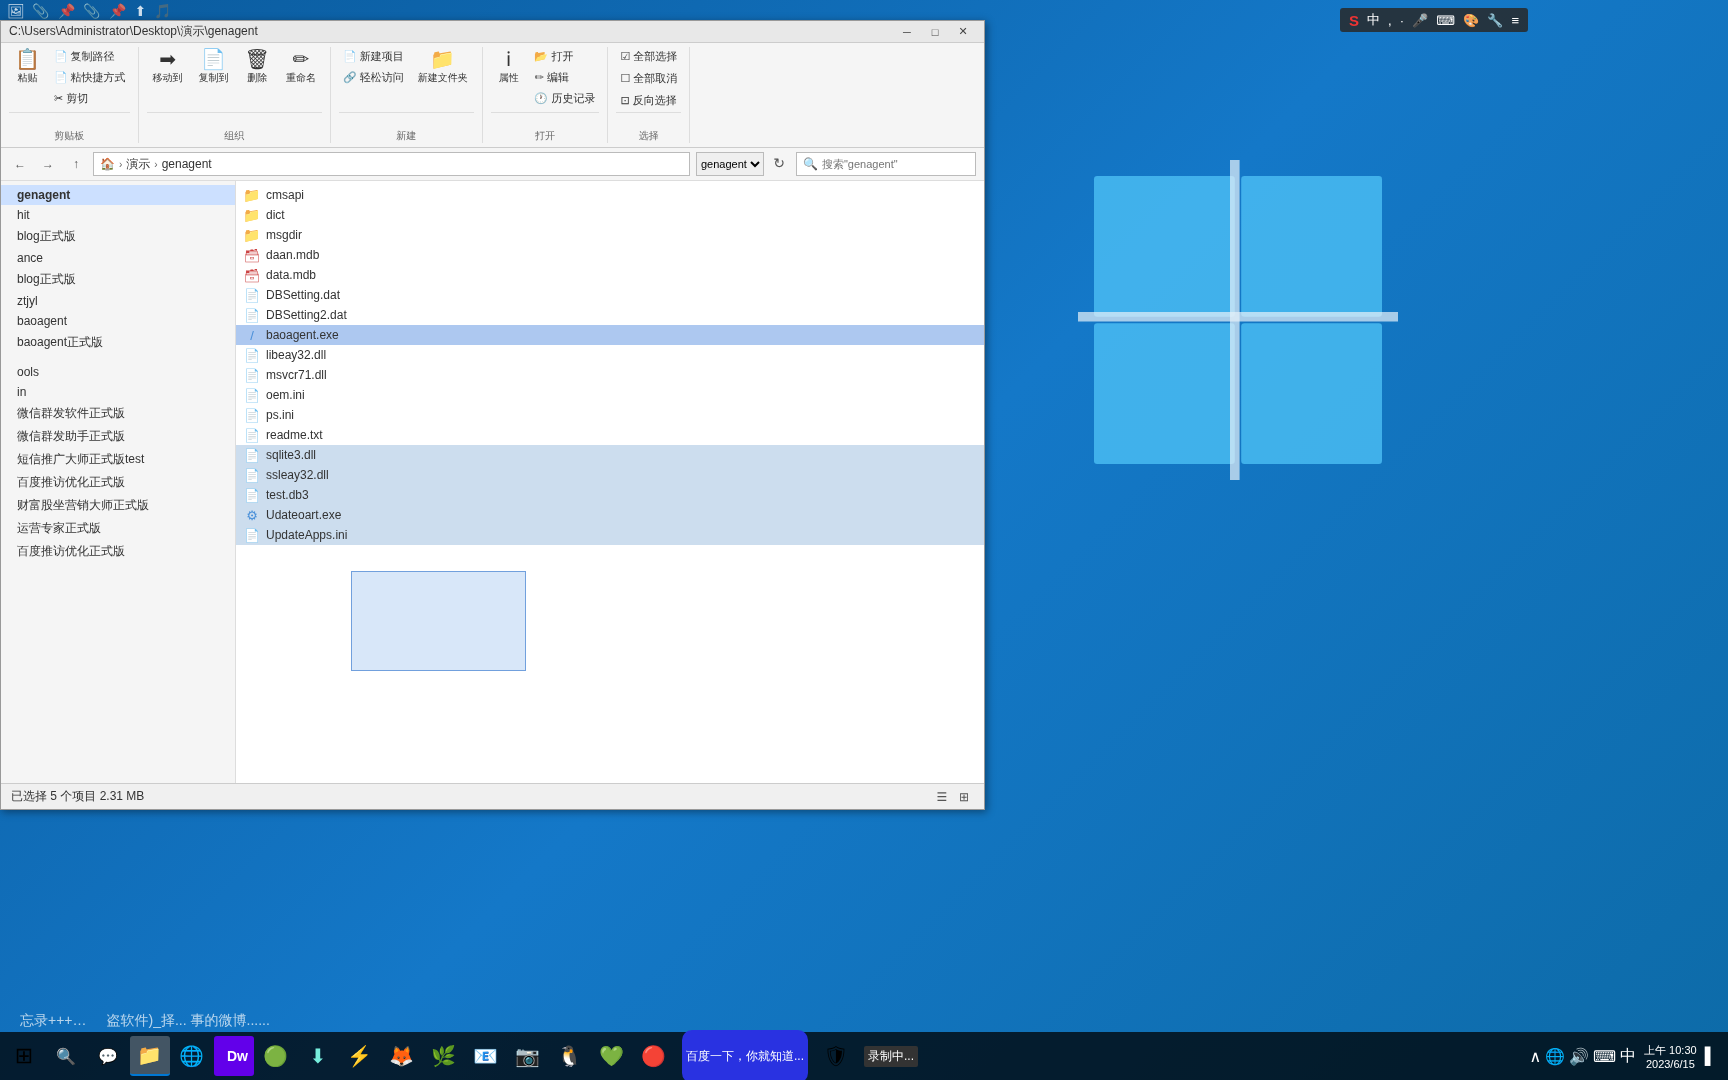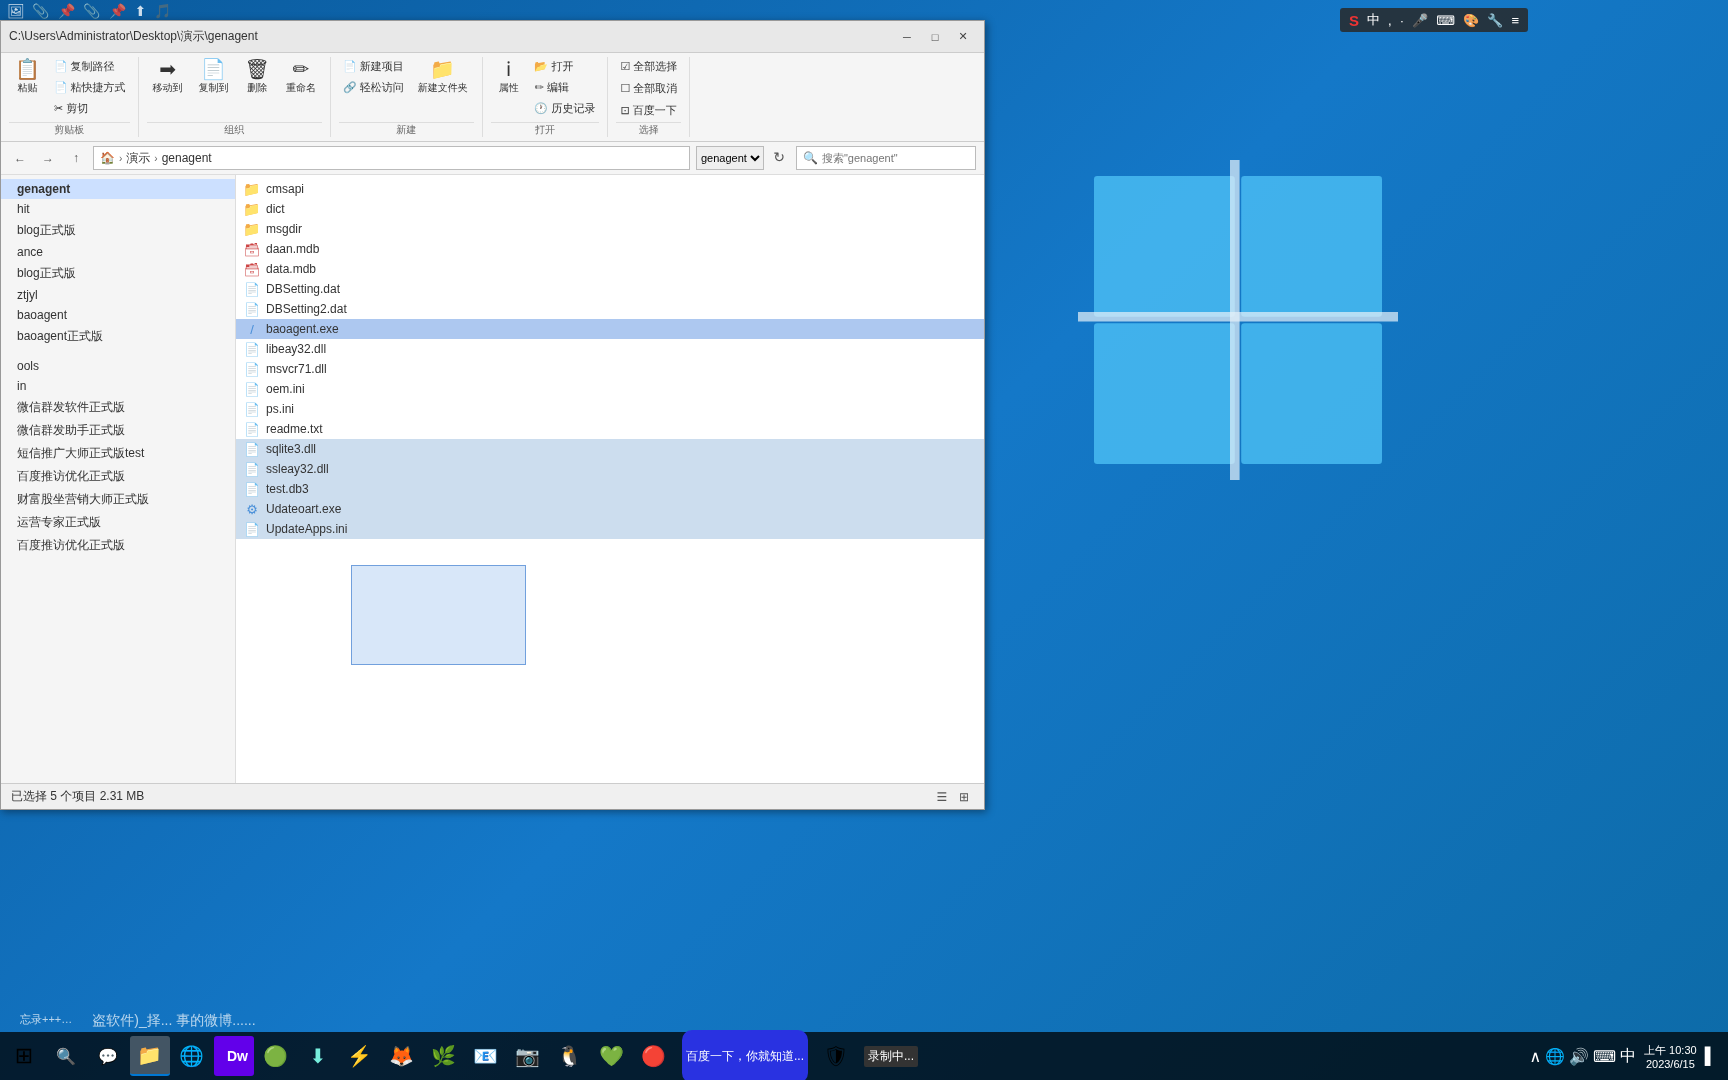--- a/index.html
+++ b/index.html
@@ -41,21 +41,21 @@
       border: 1px solid #999;
       box-shadow: 2px 2px 8px rgba(0,0,0,0.4);
       display: flex;
       flex-direction: column;
     }
 
     
     .title-bar {
       background: #e8e8e8;
       border-bottom: 1px solid #ccc;
-      height: 32px;
+      height: 22px;
       display: flex;
       align-items: center;
       padding: 0 8px;
       flex-shrink: 0;
     }
     .title-bar-text {
       flex: 1;
       font-size: 12px;
       color: #333;
       overflow: hidden;
@@ -116,21 +116,21 @@
     .ribbon-group-items {
       display: flex;
       align-items: flex-start;
       gap: 4px;
       flex: 1;
     }
     .ribbon-group-label {
       font-size: 10px;
       color: #666;
       margin-top: 2px;
-      padding-top: 0;
+      padding-top: 16px;
       border-top: 1px solid #ddd;
       width: 100%;
       text-align: center;
     }
     .ribbon-btn {
       display: flex;
       flex-direction: column;
       align-items: center;
       padding: 2px 6px;
       cursor: pointer;
@@ -546,21 +546,21 @@
             <button class="ribbon-btn-small">
               <span>☑</span>
               <span>全部选择</span>
             </button>
             <button class="ribbon-btn-small">
               <span>☐</span>
               <span>全部取消</span>
             </button>
             <button class="ribbon-btn-small">
               <span>⊡</span>
-              <span>百度一下</span>
+              <span>反向选择</span>
             </button>
           </div>
         </div>
         <div class="ribbon-group-label">选择</div>
       </div>
     </div>
   </div>
 
   <div class="address-bar">
     <button class="nav-btn">←</button>
@@ -767,15 +767,15 @@
     <span class="tray-icon">中</span>
     <div class="tray-time">
       <div>上午 10:30</div>
       <div>2023/6/15</div>
     </div>
     <span class="tray-icon">▌</span>
   </div>
 </div>
 
 <div style="position:absolute;bottom:50px;left:20px;display:flex;gap:20px;">
-  <span style="color:rgba(255,255,255,0.7);font-size:11px;">忘录+++…</span>
+  <span style="color:rgba(255,255,255,0.7);font-size:14px;">忘录+++…</span>
   <span style="color:rgba(255,255,255,0.7);font-size:14px;">盗软件)_择... 事的微博......</span>
 </div>
 
 </body></html>

